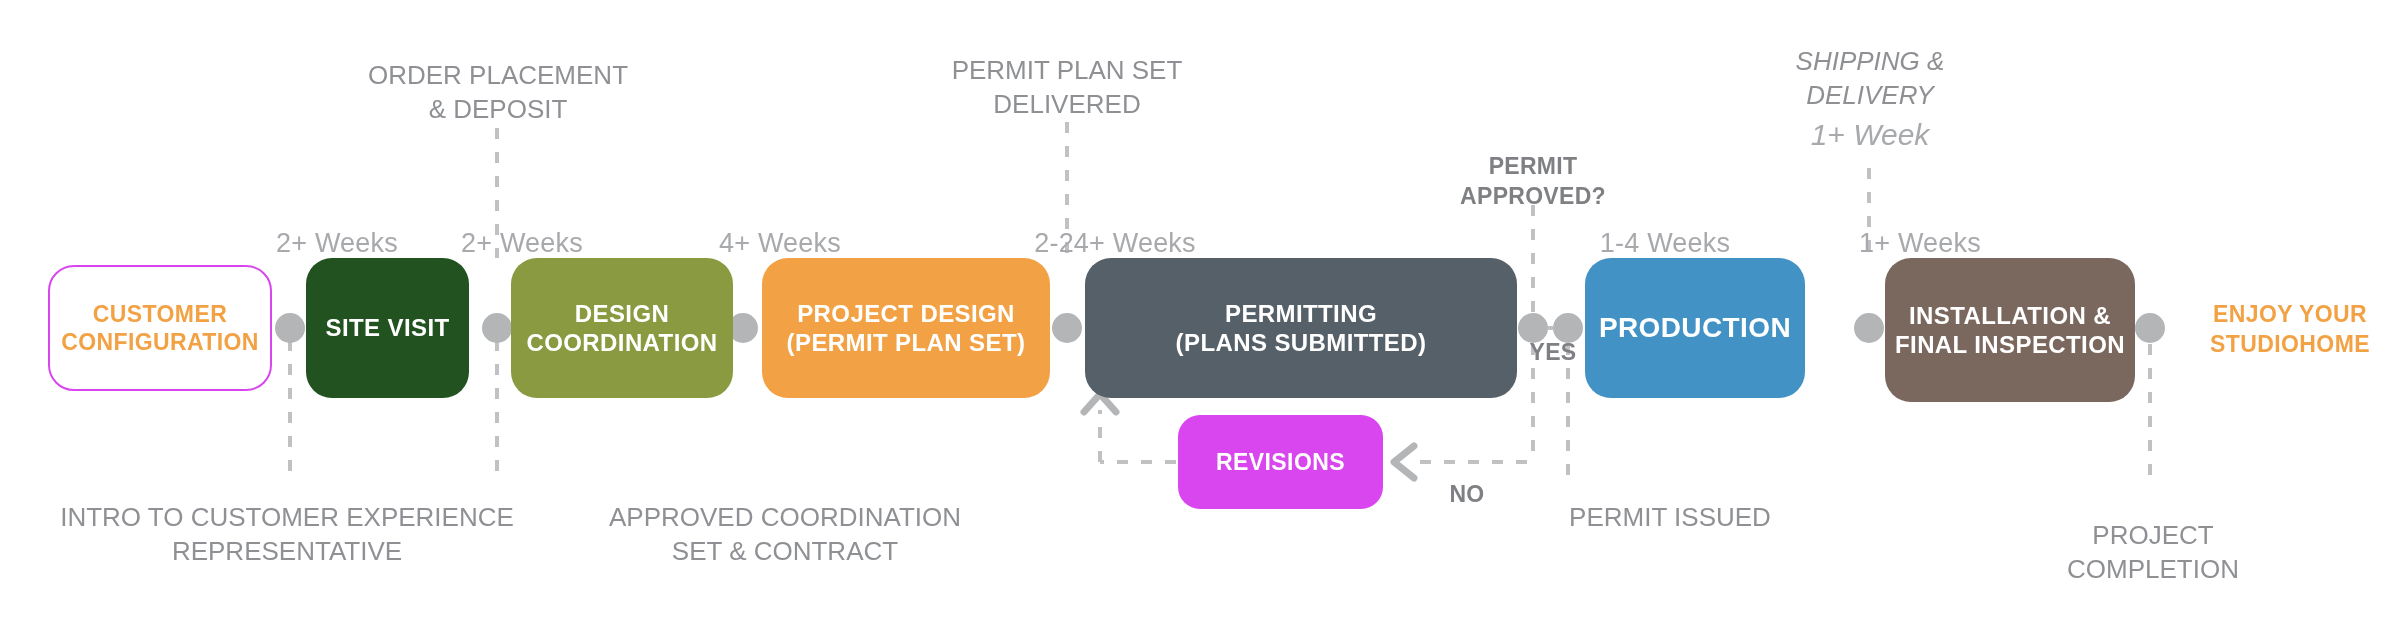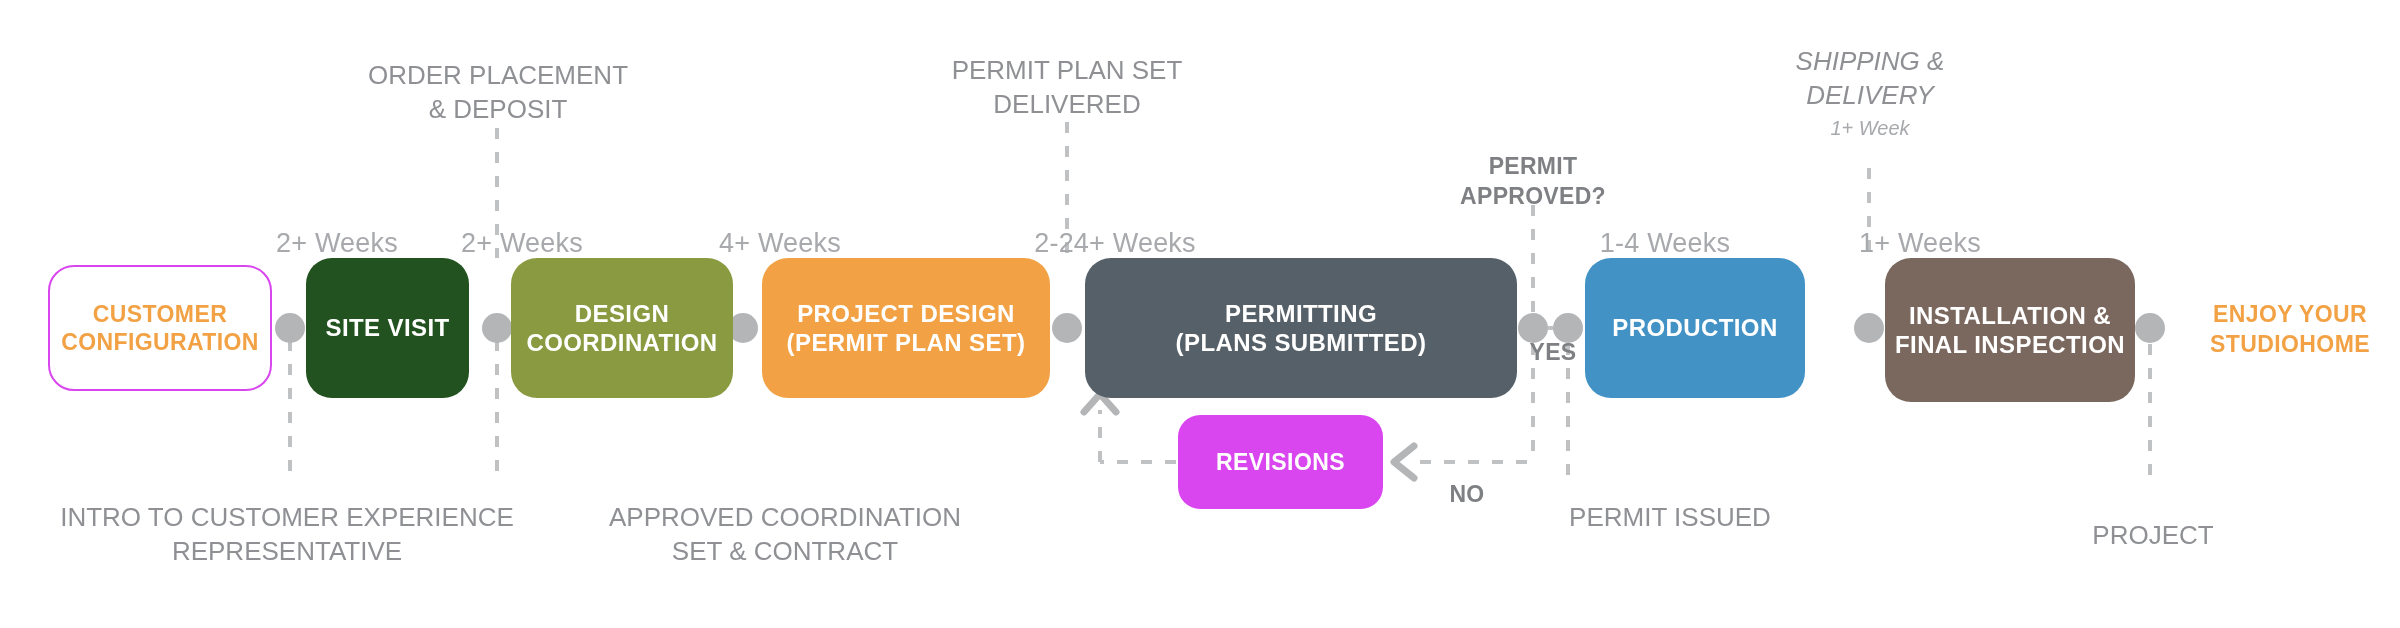--- a/index.html
+++ b/index.html
@@ -45,21 +45,21 @@
 
   
   .note{
     position:absolute;
     color:#8E9094;
     font-weight:400;
     font-size:26px;
     line-height:1.32;
     text-align:center;
   }
-  .note.small{font-size:20px;color:#A7A9AC;}
+  .note.small{font-size:30px;color:#A7A9AC;}
 
   
   .blabel{
     position:absolute;
     color:#7E8083;
     font-weight:bold;
     font-size:23px;
     line-height:1.3;
     text-align:center;
     letter-spacing:.3px;
@@ -165,21 +165,21 @@
     </div>
   </div>
 
   <div class="box" style="left:1085px;top:258px;width:432px;height:140px;background:#566068;font-size:24px;">
     <div>
       <div>PERMITTING</div>
       <div>(PLANS SUBMITTED)</div>
     </div>
   </div>
 
-  <div class="box" style="left:1585px;top:258px;width:220px;height:140px;background:#4292C6;font-size:24px;">
+  <div class="box" style="left:1585px;top:258px;width:220px;height:140px;background:#4292C6;font-size:28px;">
     <div>
       <div>PRODUCTION</div>
     </div>
   </div>
 
   <div class="box" style="left:1885px;top:258px;width:250px;height:144px;background:#7A685F;font-size:24px;">
     <div>
       <div>INSTALLATION &amp;</div>
       <div>FINAL INSPECTION</div>
     </div>
@@ -223,20 +223,21 @@
     <div>APPROVED COORDINATION</div>
     <div>SET &amp; CONTRACT</div>
   </div>
 
   <div class="note" style="left:1500px;top:500px;width:340px;">
     <div>PERMIT ISSUED</div>
   </div>
 
   <div class="note" style="left:2010px;top:500px;width:286px;margin-top:18px;">
     <div>PROJECT</div>
+    <div>COMPLETION</div>
   </div>
 
   <div class="endtext" style="left:2190px;top:300px;width:200px;">
     <div>ENJOY YOUR</div>
     <div>STUDIOHOME</div>
   </div>
 
 </div>
 
 </body></html>

